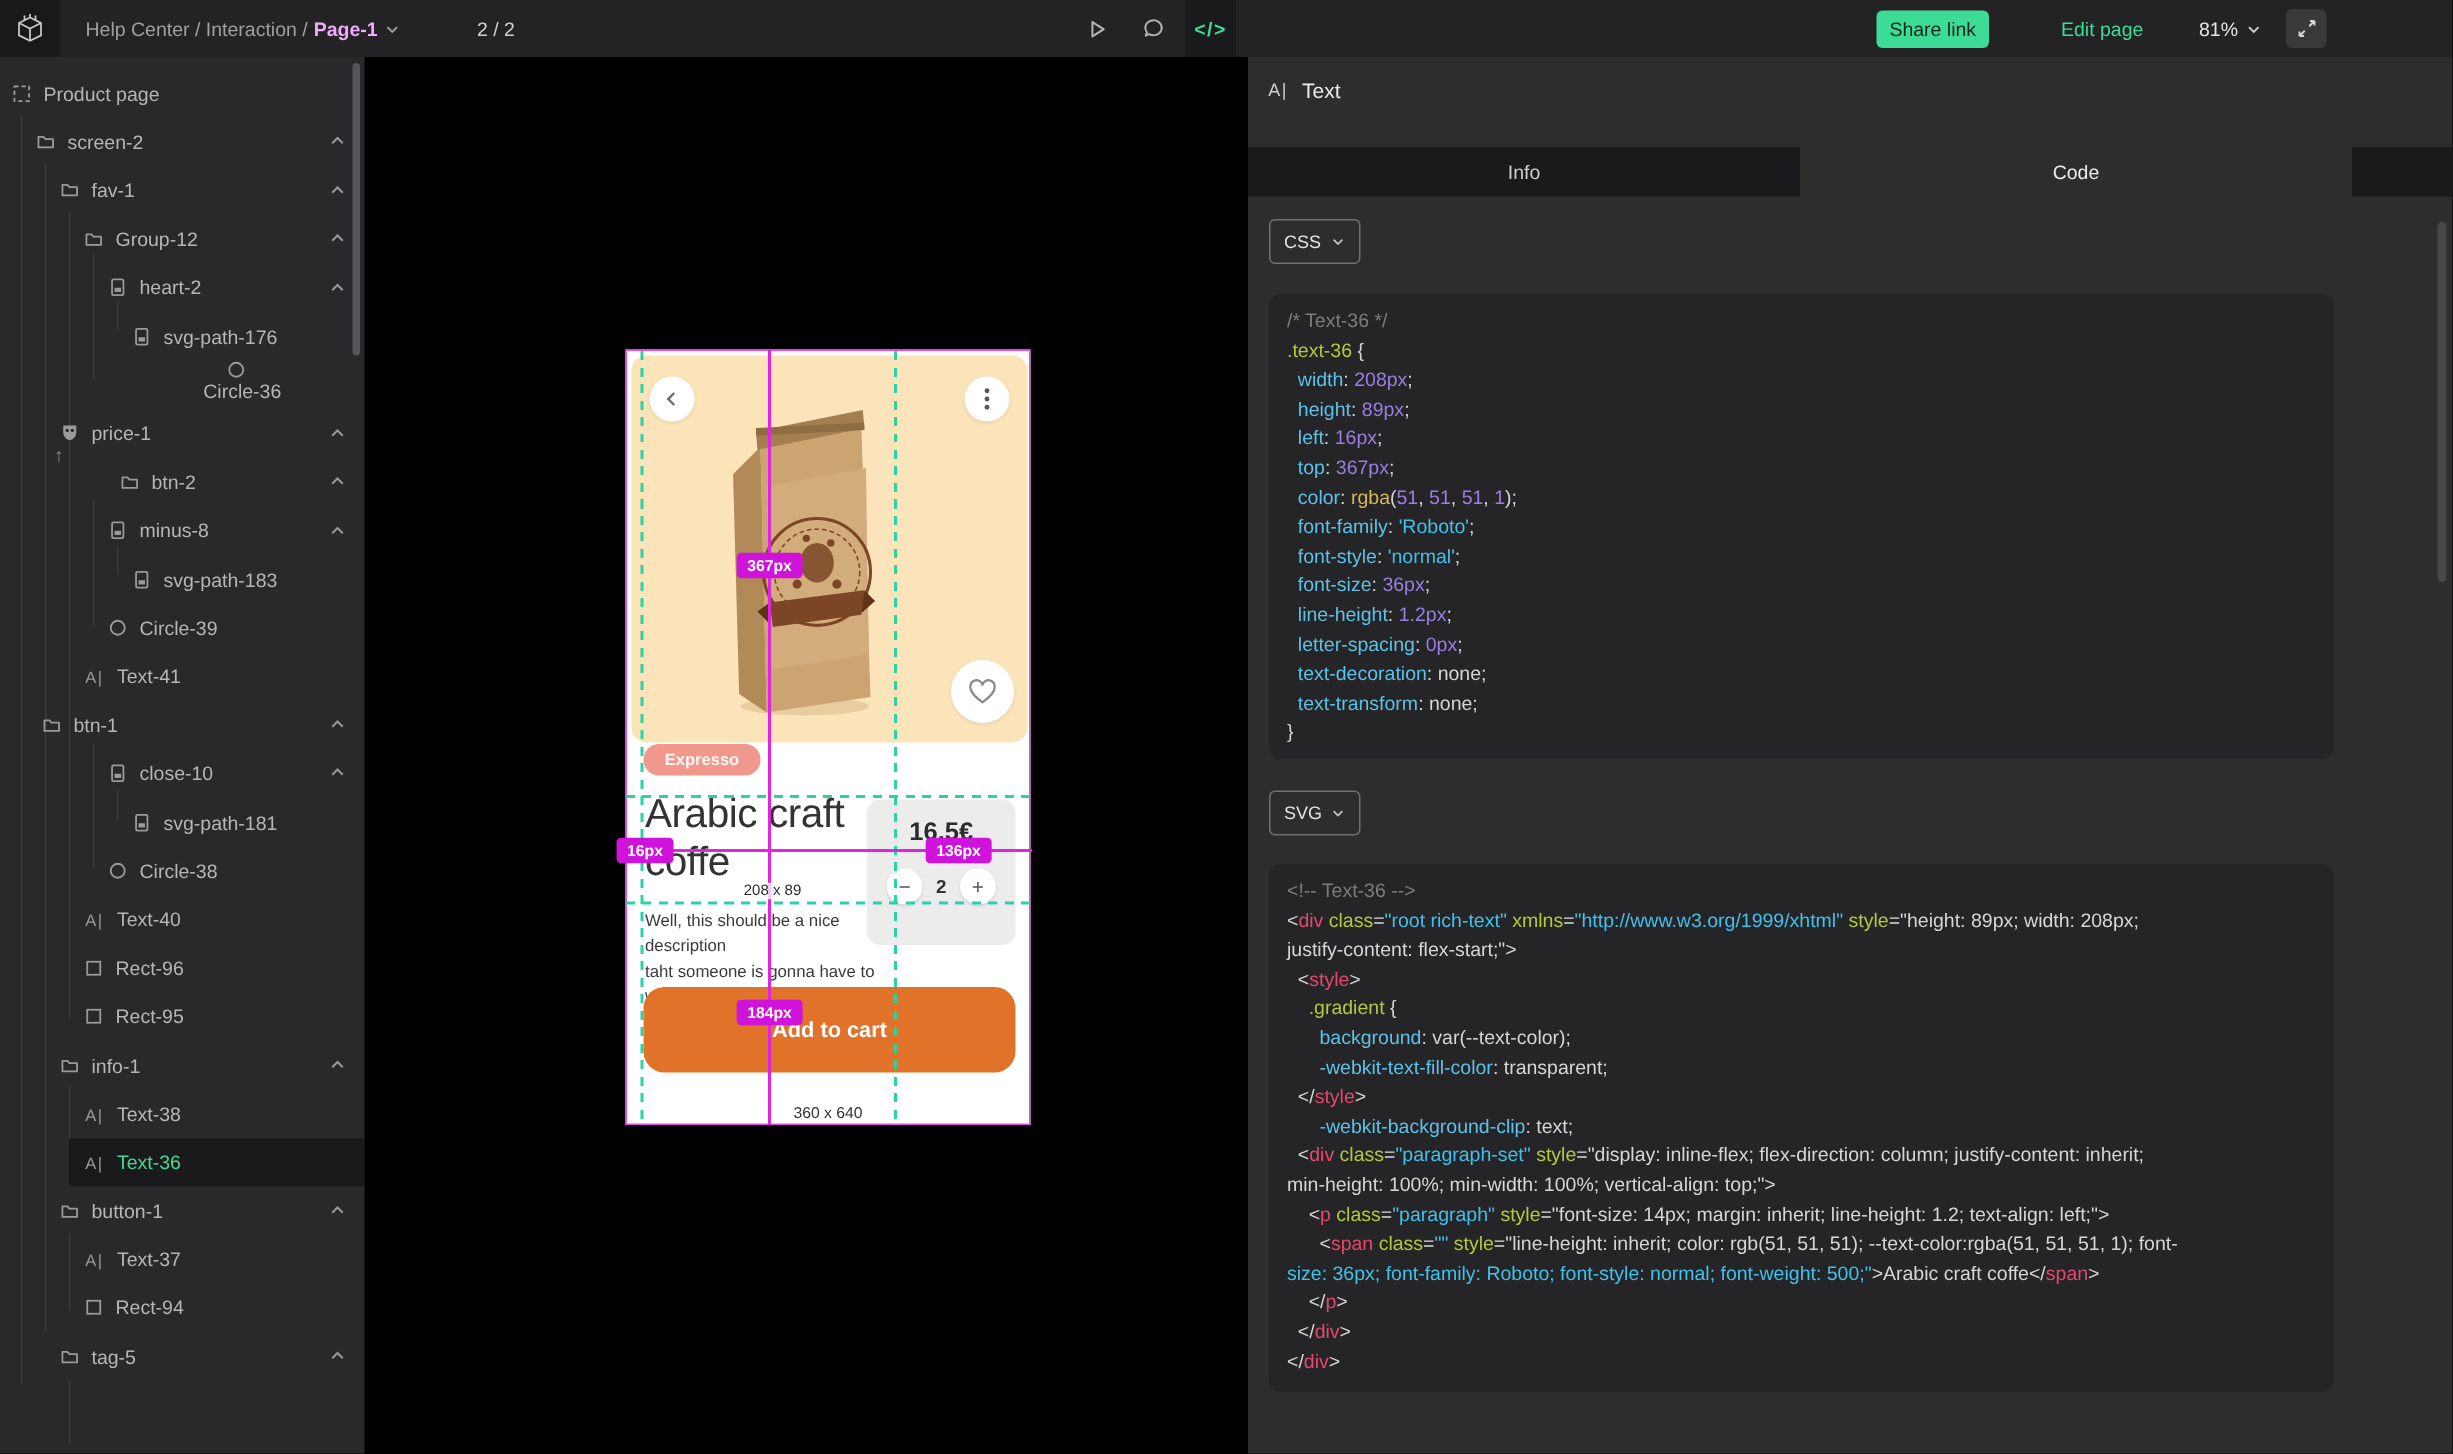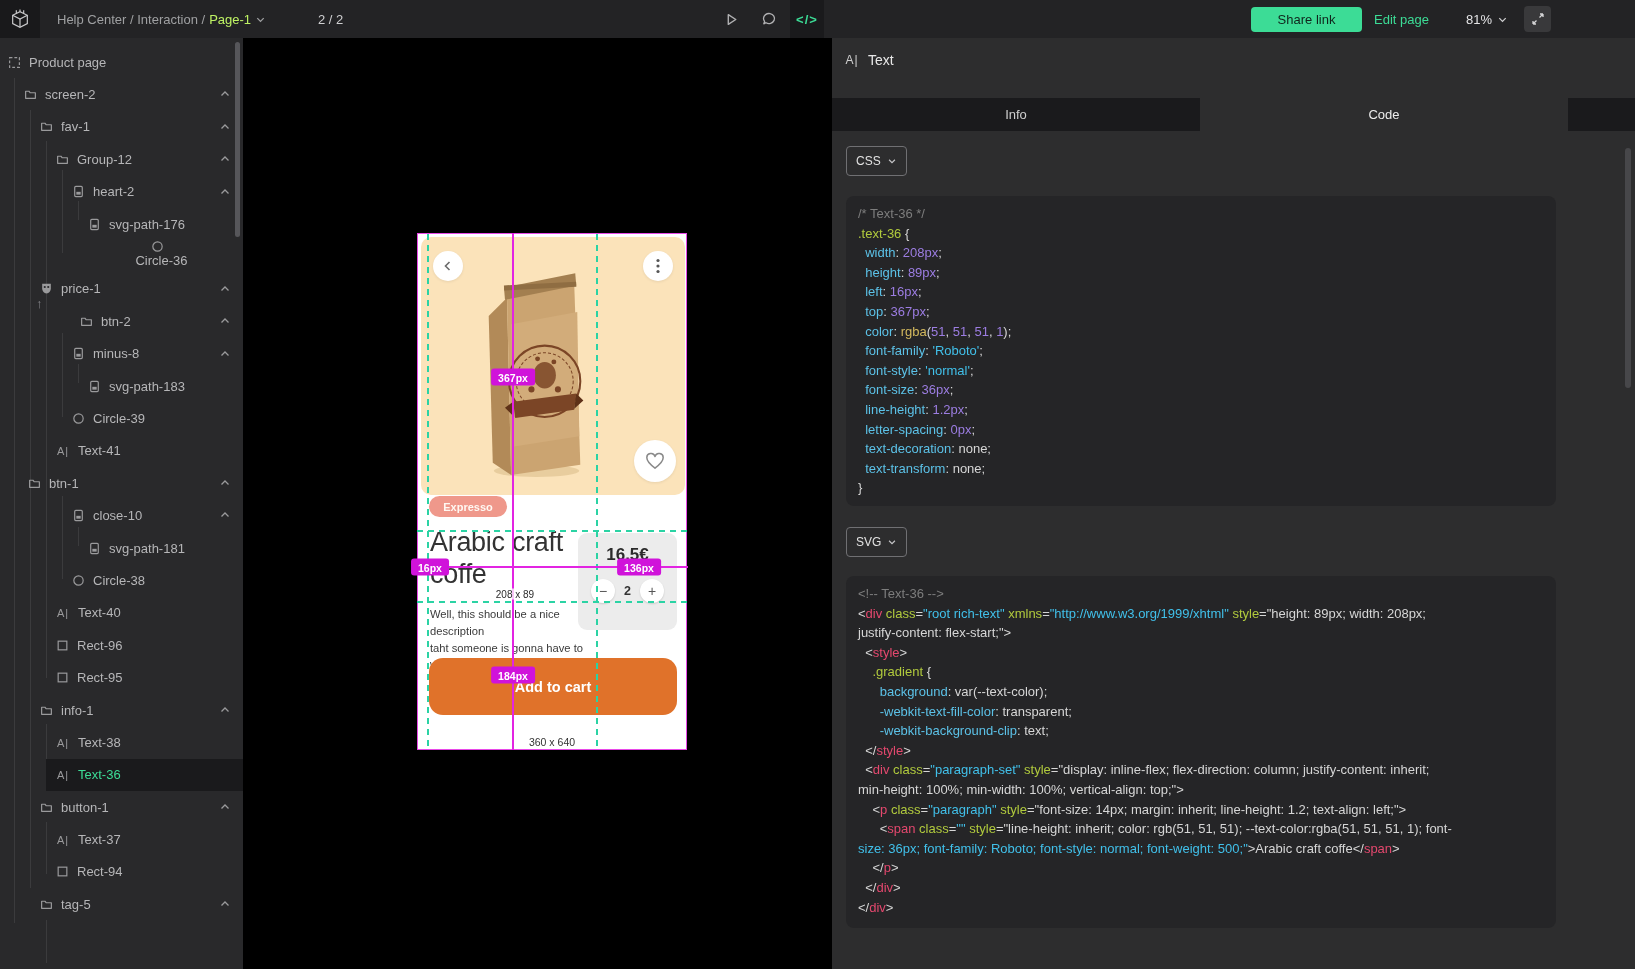--- a/index.html
+++ b/index.html
@@ -5,27 +5,27 @@
   * { margin:0; padding:0; box-sizing:border-box; }
   html,body { width:1635px; height:969px; background:#000; overflow:hidden;
     font-family:"Liberation Sans", sans-serif; }
 
   
   .topbar { position:absolute; left:0; top:0; width:1635px; height:38px; background:#232325; z-index:30; }
   .logo-box { position:absolute; left:0; top:0; width:40px; height:38px; background:#19191b;
     display:flex; align-items:center; justify-content:center; }
   .crumb { position:absolute; left:57px; top:0; height:38px; display:flex; align-items:center;
     font-size:13px; color:#9fa0a2; gap:4px; }
-  .crumb .current { color:#bef264; font-weight:400; }
+  .crumb .current { color:#f0abfc; font-weight:700; }
   .page-ind { position:absolute; left:318px; top:0; height:38px; display:flex; align-items:center;
     font-size:13px; color:#cfcfd1; }
   .tb-icon { position:absolute; top:0; height:38px; width:34px; display:flex; align-items:center; justify-content:center; }
   .code-active { background:#1a1a1c; }
   .code-glyph { color:#3cdc96; font-weight:700; font-size:13px; letter-spacing:1px; }
-  .share-btn { position:absolute; left:1251px; top:7px; width:111px; height:25px; background:#3cdc96;
+  .share-btn { position:absolute; left:1251px; top:7px; width:75px; height:25px; background:#3cdc96;
     border-radius:4px; display:flex; align-items:center; justify-content:center;
     font-size:13px; color:#10251c; }
   .edit-link { position:absolute; left:1374px; top:0; height:38px; display:flex; align-items:center;
     color:#3cdc96; font-size:13px; }
   .zoom-ctl { position:absolute; left:1466px; top:0; height:38px; display:flex; align-items:center;
     color:#e4e4e6; font-size:13px; gap:5px; }
   .expand-btn { position:absolute; left:1524px; top:6px; width:27px; height:26px; background:#39393b;
     border-radius:4px; display:flex; align-items:center; justify-content:center; }
 
   
@@ -576,22 +576,22 @@
       </svg>
   </div>
   <div class="code-block" id="svg-code" style="top:538px;height:352px;">
       <div class="code-line"><span class="tk-m">&lt;!-- Text-36 --&gt;</span></div>
       <div class="code-line"><span class="tk-w">&lt;</span><span class="tk-t">div</span><span class="tk-w"> </span><span class="tk-a">class</span><span class="tk-w">=</span><span class="tk-q">"root rich-text"</span><span class="tk-w"> </span><span class="tk-a">xmlns</span><span class="tk-w">=</span><span class="tk-q">"http://www.w3.org/1999/xhtml"</span><span class="tk-w"> </span><span class="tk-a">style</span><span class="tk-w">=</span><span class="tk-w">"height: 89px; width: 208px;</span></div>
       <div class="code-line"><span class="tk-w">justify-content: flex-start;"&gt;</span></div>
       <div class="code-line"><span class="tk-w">  &lt;</span><span class="tk-t">style</span><span class="tk-w">&gt;</span></div>
       <div class="code-line"><span class="tk-s">    .gradient</span><span class="tk-w"> {</span></div>
       <div class="code-line"><span class="tk-p">      background</span><span class="tk-w">: </span><span class="tk-w">var(--text-color);</span></div>
       <div class="code-line"><span class="tk-p">      -webkit-text-fill-color</span><span class="tk-w">: </span><span class="tk-w">transparent;</span></div>
+      <div class="code-line"><span class="tk-w">  &lt;/</span><span class="tk-t">style</span><span class="tk-w">&gt;</span></div>
       <div class="code-line"><span class="tk-p">      -webkit-background-clip</span><span class="tk-w">: </span><span class="tk-w">text;</span></div>
-      <div class="code-line"><span class="tk-w">  &lt;/</span><span class="tk-t">style</span><span class="tk-w">&gt;</span></div>
       <div class="code-line"><span class="tk-w">  &lt;</span><span class="tk-t">div</span><span class="tk-w"> </span><span class="tk-a">class</span><span class="tk-w">=</span><span class="tk-q">"paragraph-set"</span><span class="tk-w"> </span><span class="tk-a">style</span><span class="tk-w">=</span><span class="tk-w">"display: inline-flex; flex-direction: column; justify-content: inherit;</span></div>
       <div class="code-line"><span class="tk-w">min-height: 100%; min-width: 100%; vertical-align: top;"&gt;</span></div>
       <div class="code-line"><span class="tk-w">    &lt;</span><span class="tk-t">p</span><span class="tk-w"> </span><span class="tk-a">class</span><span class="tk-w">=</span><span class="tk-q">"paragraph"</span><span class="tk-w"> </span><span class="tk-a">style</span><span class="tk-w">=</span><span class="tk-w">"font-size: 14px; margin: inherit; line-height: 1.2; text-align: left;"&gt;</span></div>
       <div class="code-line"><span class="tk-w">      &lt;</span><span class="tk-t">span</span><span class="tk-w"> </span><span class="tk-a">class</span><span class="tk-w">=</span><span class="tk-q">""</span><span class="tk-w"> </span><span class="tk-a">style</span><span class="tk-w">=</span><span class="tk-w">"line-height: inherit; color: rgb(51, 51, 51); --text-color:rgba(51, 51, 51, 1); font-</span></div>
       <div class="code-line"><span class="tk-q">size: 36px; font-family: Roboto; font-style: normal; font-weight: 500;"</span><span class="tk-w">&gt;Arabic craft coffe</span><span class="tk-w">&lt;/</span><span class="tk-t">span</span><span class="tk-w">&gt;</span></div>
       <div class="code-line"><span class="tk-w">    &lt;/</span><span class="tk-t">p</span><span class="tk-w">&gt;</span></div>
       <div class="code-line"><span class="tk-w">  &lt;/</span><span class="tk-t">div</span><span class="tk-w">&gt;</span></div>
       <div class="code-line"><span class="tk-w">&lt;/</span><span class="tk-t">div</span><span class="tk-w">&gt;</span></div>
     </div>
 

